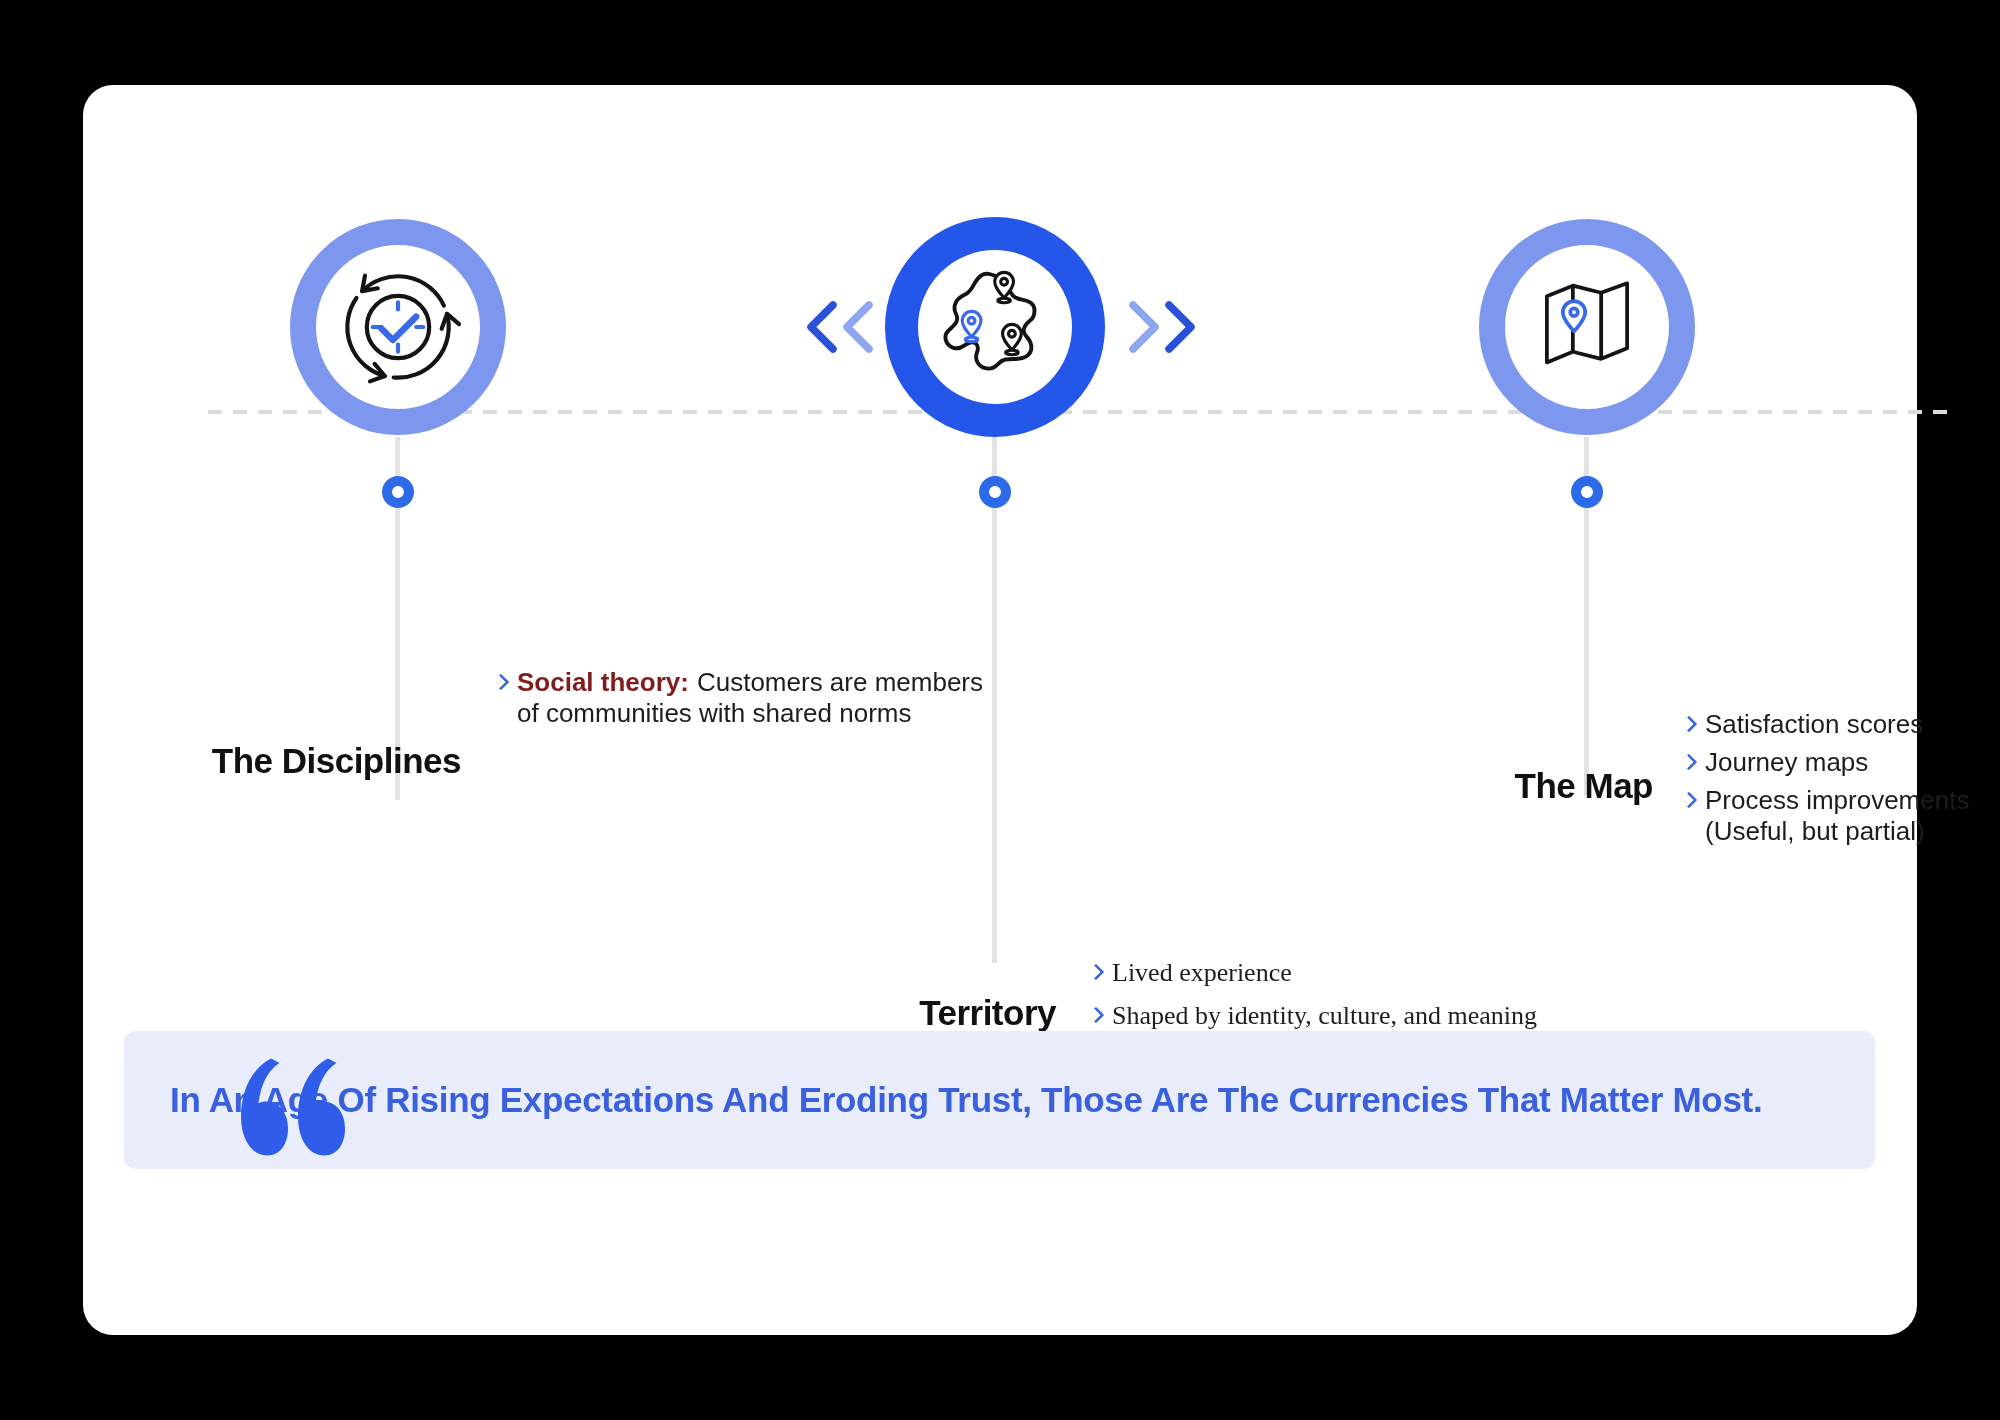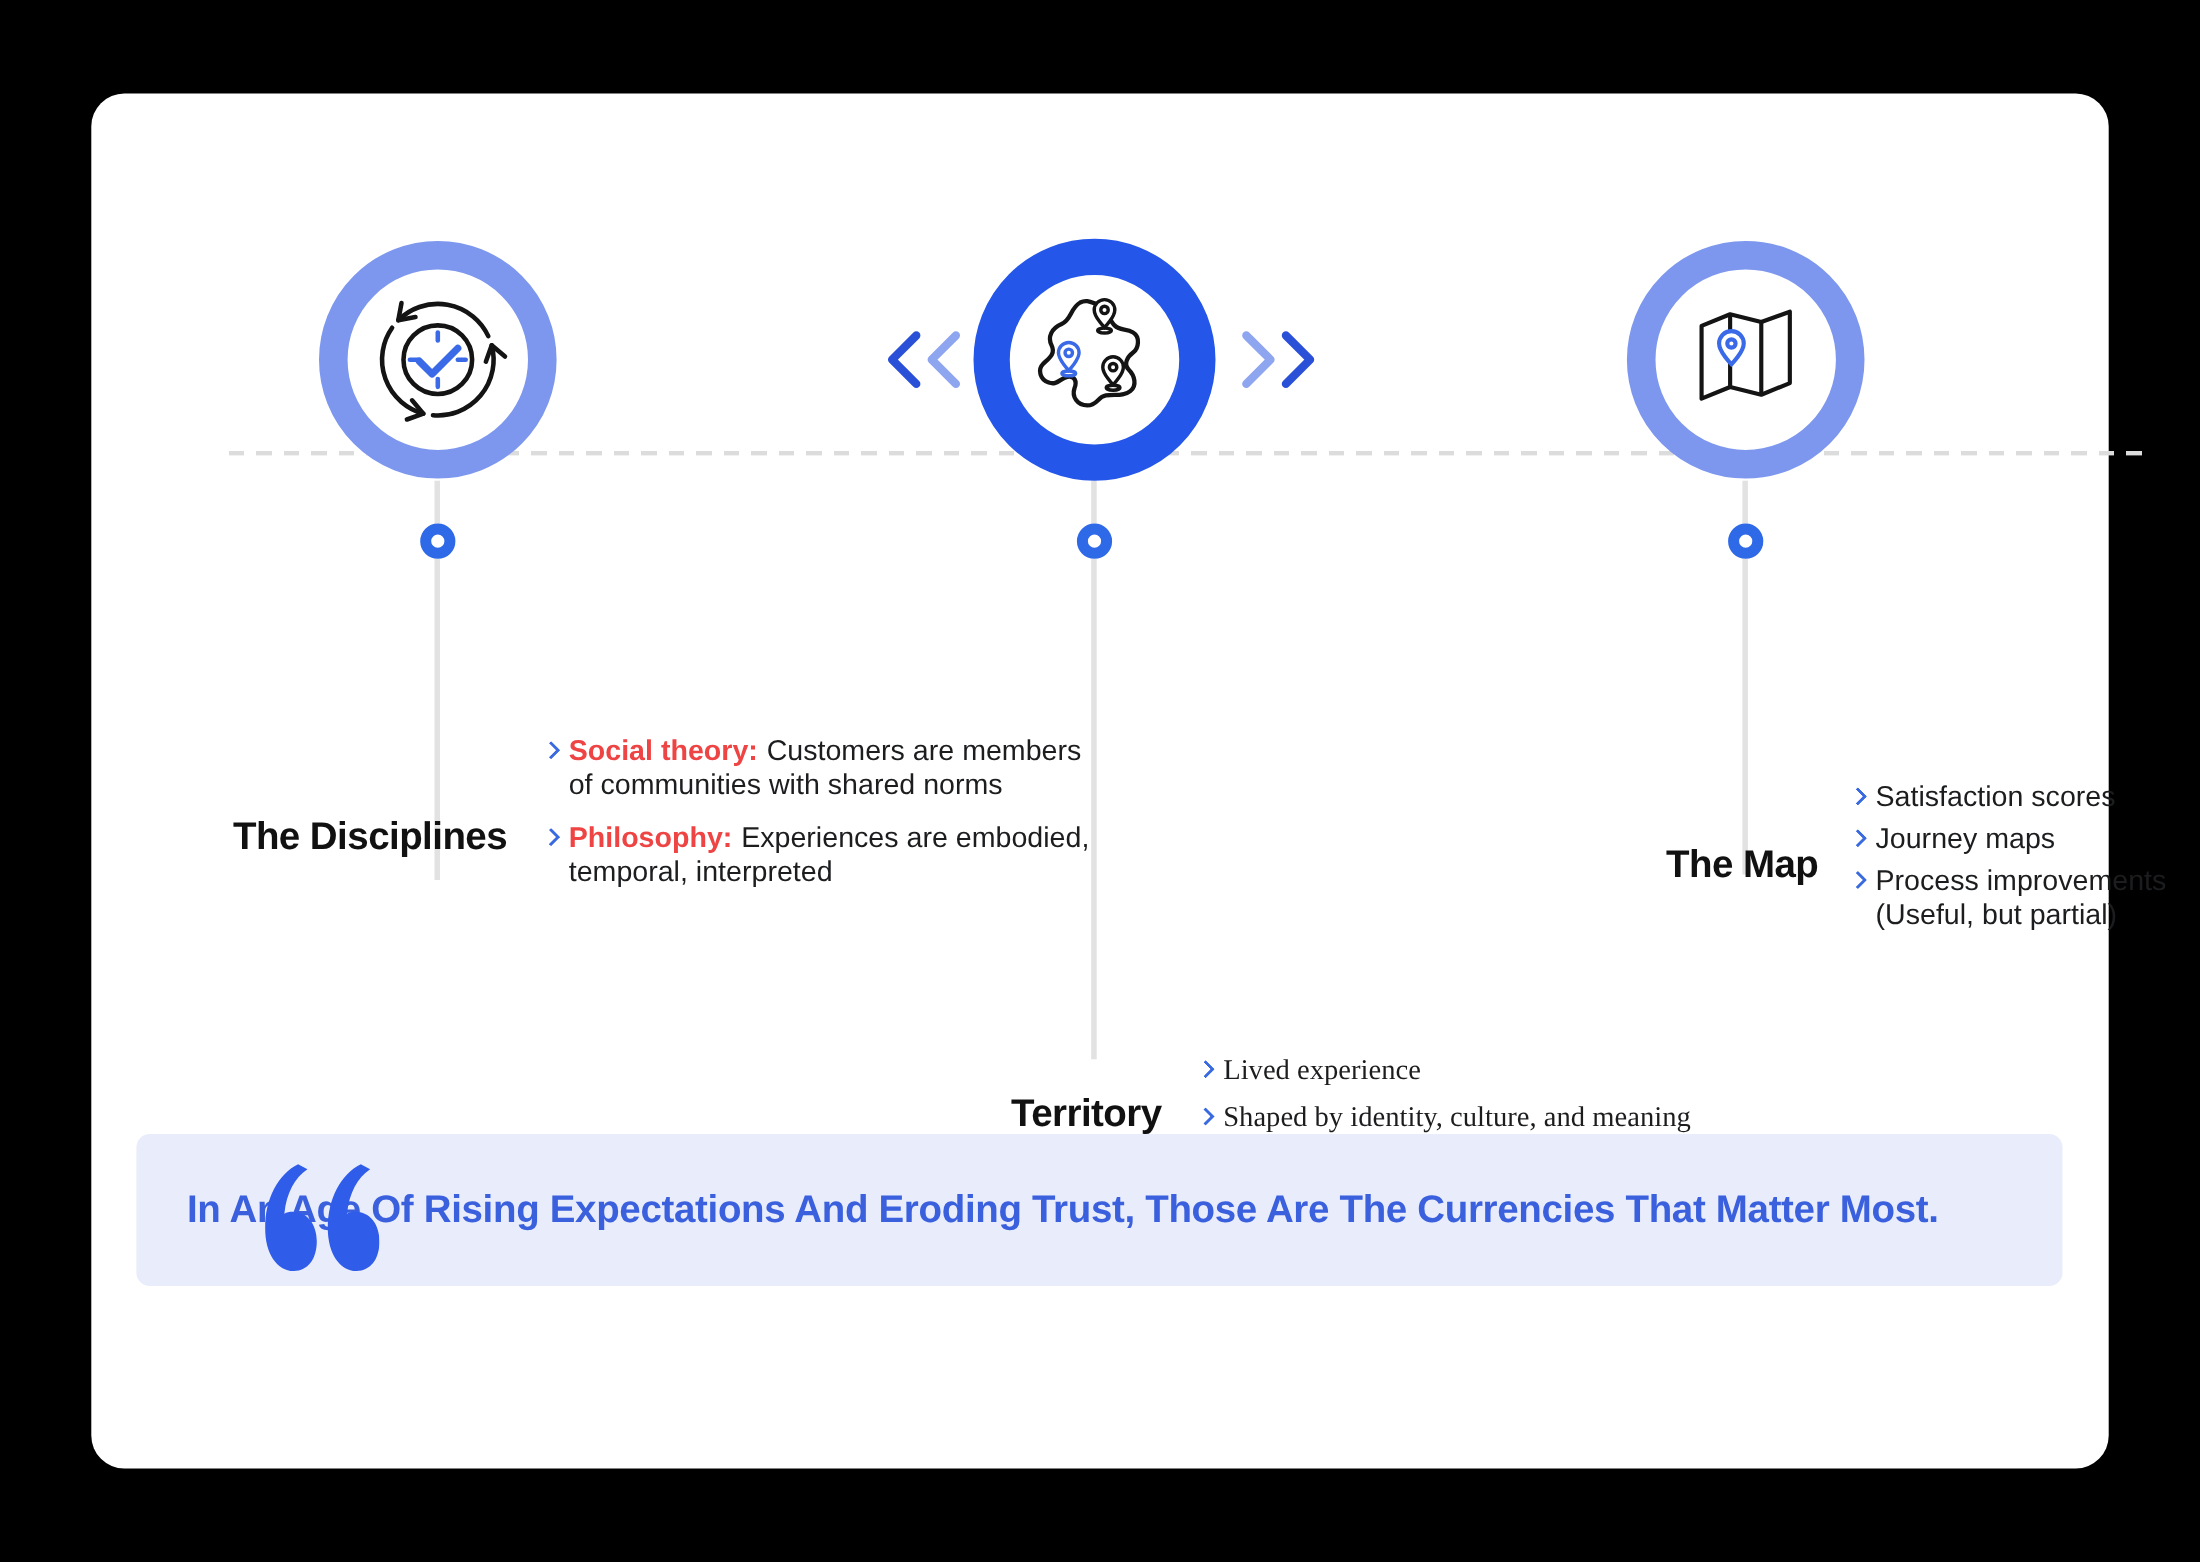--- a/index.html
+++ b/index.html
@@ -19,21 +19,21 @@
   .t-terr{left:713px;top:908px;width:260px;text-align:right;}
   .t-map{left:1310px;top:681px;width:260px;}
   .bullets{position:absolute;font-size:26px;line-height:31px;color:#1c1d1f;}
   .b-disc{left:410px;top:582px;width:500px;}
   .b-terr{left:1005px;top:872px;width:640px;font-family:Liberation Serif, serif;}
   .b-map{left:1598px;top:624px;width:310px;}
   .bullet{position:relative;padding-left:24px;}
   .b-disc .bullet{margin-bottom:17px;} .b-terr .bullet{margin-bottom:12px;} .b-map .bullet{margin-bottom:7px;}
   .bchev{position:absolute;left:2px;top:9px;width:9px;height:9px;border-top:3.2px solid #3a6ae0;
          border-right:3.2px solid #3a6ae0;transform:rotate(45deg);border-radius:1px;}
-  .lead{font-weight:bold;color:#ef4444;margin-right:8px;}
+  .lead{font-weight:bold;color:#7f1d1d;margin-right:8px;}
   .banner{position:absolute;left:124px;top:1031px;width:1751px;height:138px;background:#e9edfb;border-radius:12px;
           display:flex;align-items:center;box-sizing:border-box;padding-left:46px;padding-right:28px;}
   .quote-text{font-size:35px;font-weight:bold;color:#3a60de;letter-spacing:-0.3px;margin:0;}
   .qmark{position:absolute;left:158px;top:972px;z-index:3;}
   svg{display:block;}
 </style>
 </head>
 <body>
 
 <div class="card">
@@ -116,24 +116,20 @@
       <circle cx="39" cy="37.5" r="3.2" fill="#fff" stroke="#3a6ae8" stroke-width="3.2"></circle>
     </svg>
   </div>
 
   <div class="sec-title t-disc">The Disciplines</div>
   <div class="bullets b-disc">
     <div class="bullet">
       <span class="bchev"></span>
       <span><b class="lead">Social theory:</b><span>Customers are members of communities with shared norms</span></span>
     </div>
-    <div class="bullet">
-      <span class="bchev"></span>
-      <span><b class="lead">Philosophy:</b><span>Experiences are embodied, temporal, interpreted</span></span>
-    </div>
   </div>
 
   <div class="sec-title t-terr">Territory</div>
   <div class="bullets b-terr">
     <div class="bullet">
       <span class="bchev"></span>
       <span>Lived experience</span>
     </div>
     <div class="bullet">
       <span class="bchev"></span>

